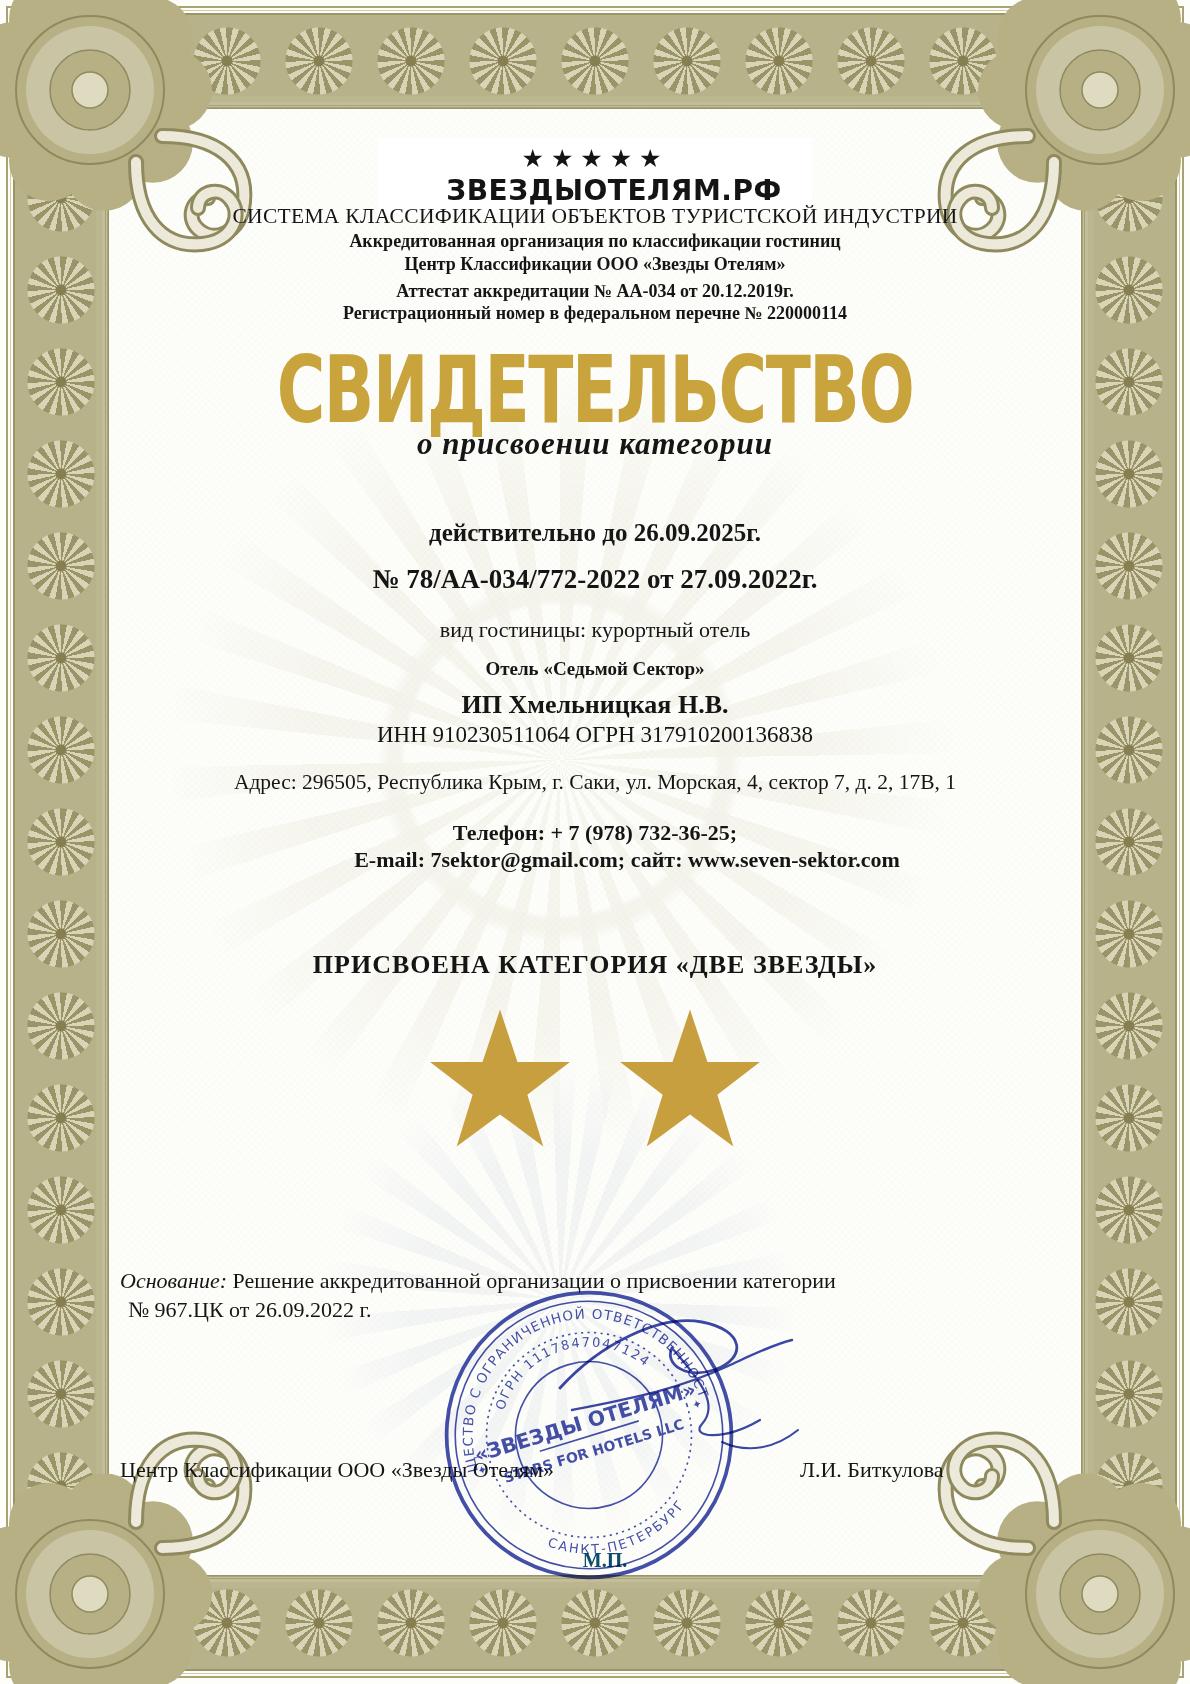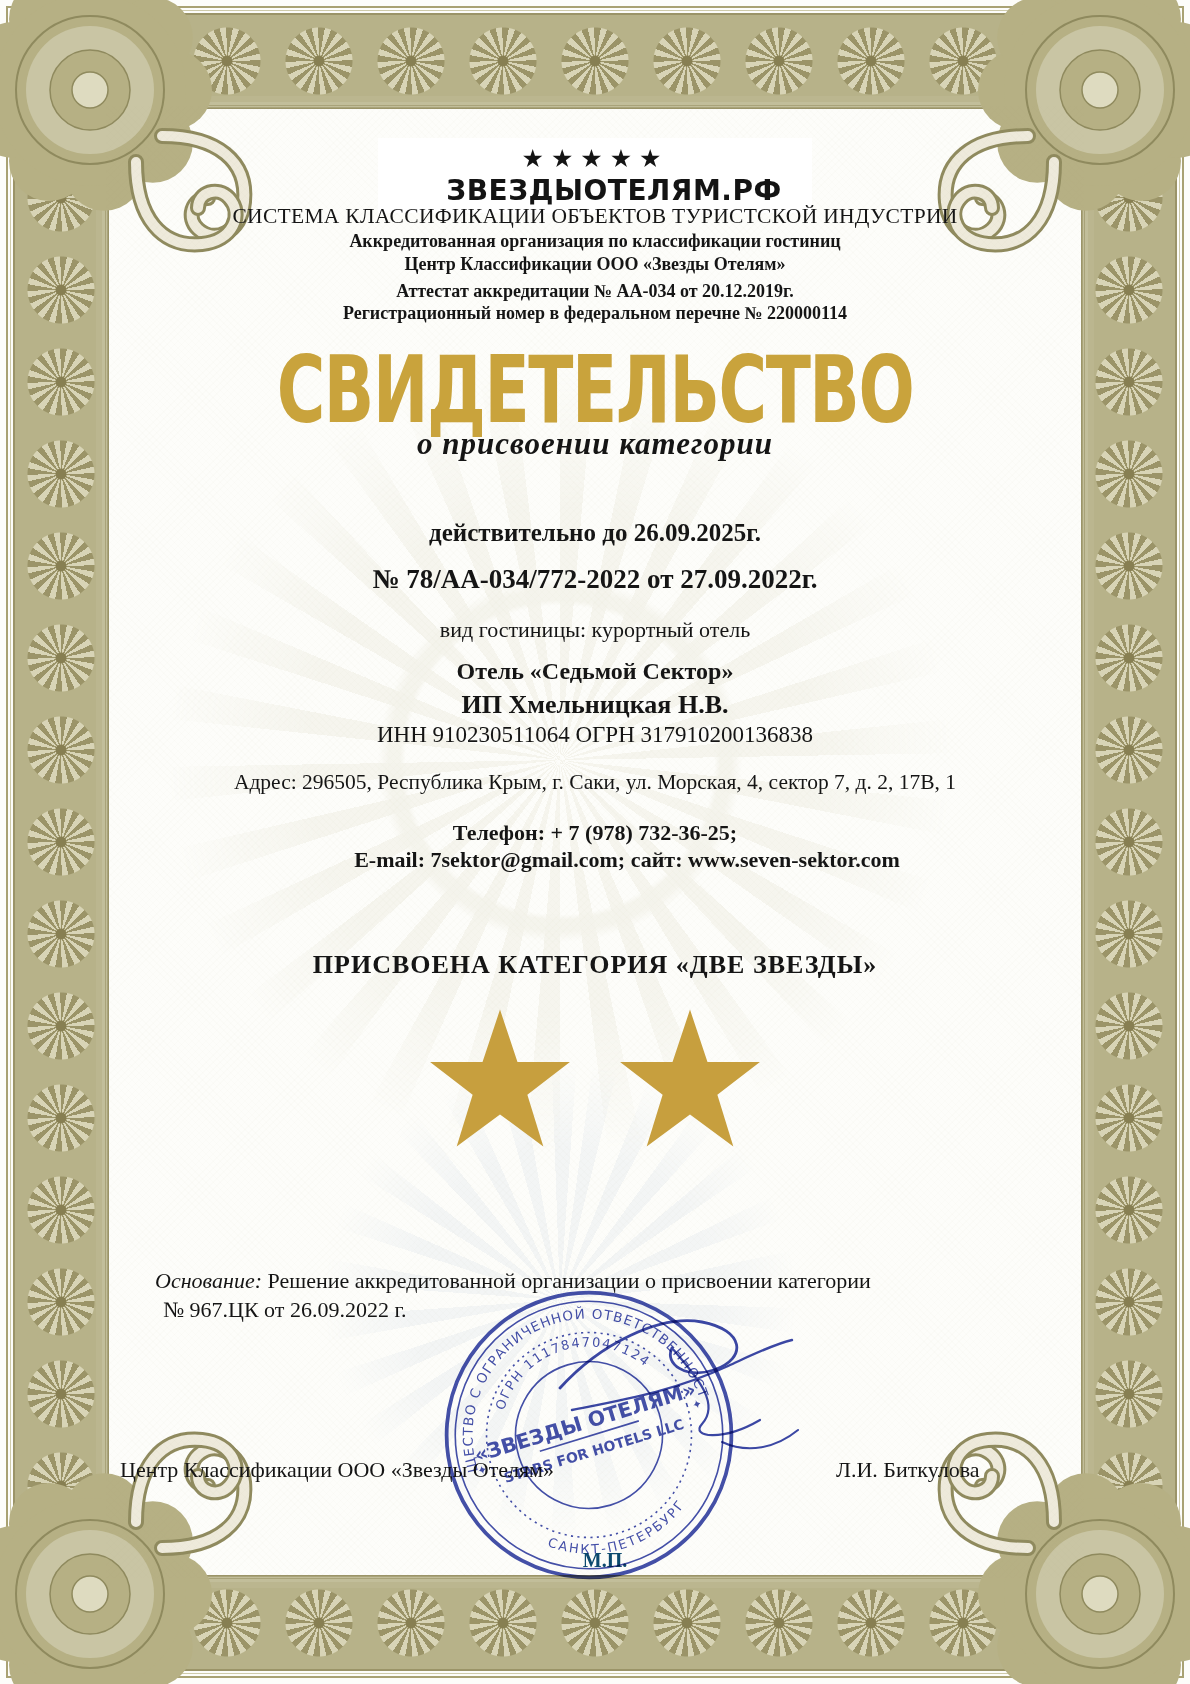--- a/index.html
+++ b/index.html
@@ -57,35 +57,35 @@
   .h-accred{top:231px; font-weight:bold; font-size:18px;}
   .h-center{top:254px; font-weight:bold; font-size:18px;}
   .h-attest{top:281px; font-weight:bold; font-size:18px;}
   .h-registry{top:303px; font-weight:bold; font-size:18px;}
   .doc-title{top:340px; font-family:"DejaVu Sans", sans-serif; font-weight:800; font-size:92px;
     color:#c9a33c; line-height:1.1; transform:scaleX(.72); transform-origin:center; letter-spacing:-2px; white-space:nowrap;}
   .doc-subtitle{top:426px; font-weight:bold; font-style:italic; font-size:31px; letter-spacing:1px;}
   .valid-until{top:519px; font-weight:bold; font-size:25px;}
   .number-line{top:564px; font-weight:bold; font-size:27px;}
   .hotel-type{top:617px; font-size:22px;}
-  .hotel-name{top:658px; font-weight:bold; font-size:24px;}
+  .hotel-name{top:658px; font-weight:bold; font-size:19px;}
   .owner{top:690px; font-weight:bold; font-size:26px;}
   .inn{top:722px; font-size:23px;}
   .address{top:770px; font-size:21.5px;}
   .phone{top:820px; font-weight:bold; font-size:22px;}
   .email{top:847px; font-weight:bold; font-size:22px;padding-left:32px;}
   .category{top:950px; font-weight:bold; font-size:26px; letter-spacing:1px;}
   .stars-row{top:1005px; display:flex; justify-content:center; gap:38px;}
   .stars-row svg{width:152px; height:146px;}
-  .basis{top:1266px; left:120px; width:880px; text-align:left; font-size:22px; line-height:1.32;margin-left:35px;}
+  .basis{top:1266px; left:120px; width:880px; text-align:left; font-size:22px; line-height:1.32;}
   .basis .lbl{font-style:italic;}
   .basis .l2{padding-left:8px;}
   .signer1{top:1428px; left:120px; width:700px; text-align:left; font-size:22px;}
   .signer2{top:1457px; left:120px; width:700px; text-align:left; font-size:22px;}
-  .signer-name{top:1457px; left:800px; width:220px; text-align:left; font-size:22px;margin-left:36px;}
+  .signer-name{top:1457px; left:800px; width:220px; text-align:left; font-size:22px;}
   .mp{top:1549px; left:545px; width:120px; font-weight:bold; font-size:20px; color:#0c4a6e;}
   
   .stamp{position:absolute; left:438px; top:1284px; width:302px; height:302px;
     transform:rotate(-17deg); opacity:.88; mix-blend-mode:multiply;}
   .sig{position:absolute; left:552px; top:1292px; width:260px; height:170px; mix-blend-mode:multiply; opacity:.92;}
 </style>
 </head>
 <body>
 
 <div class="page">

